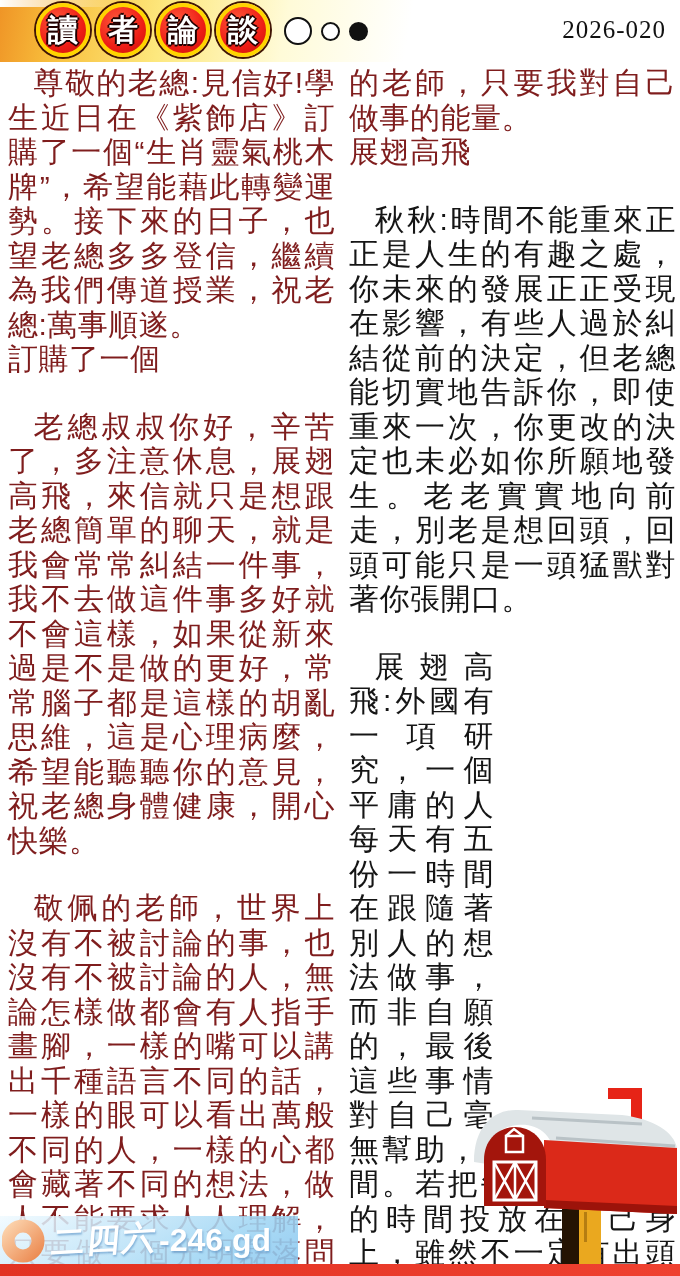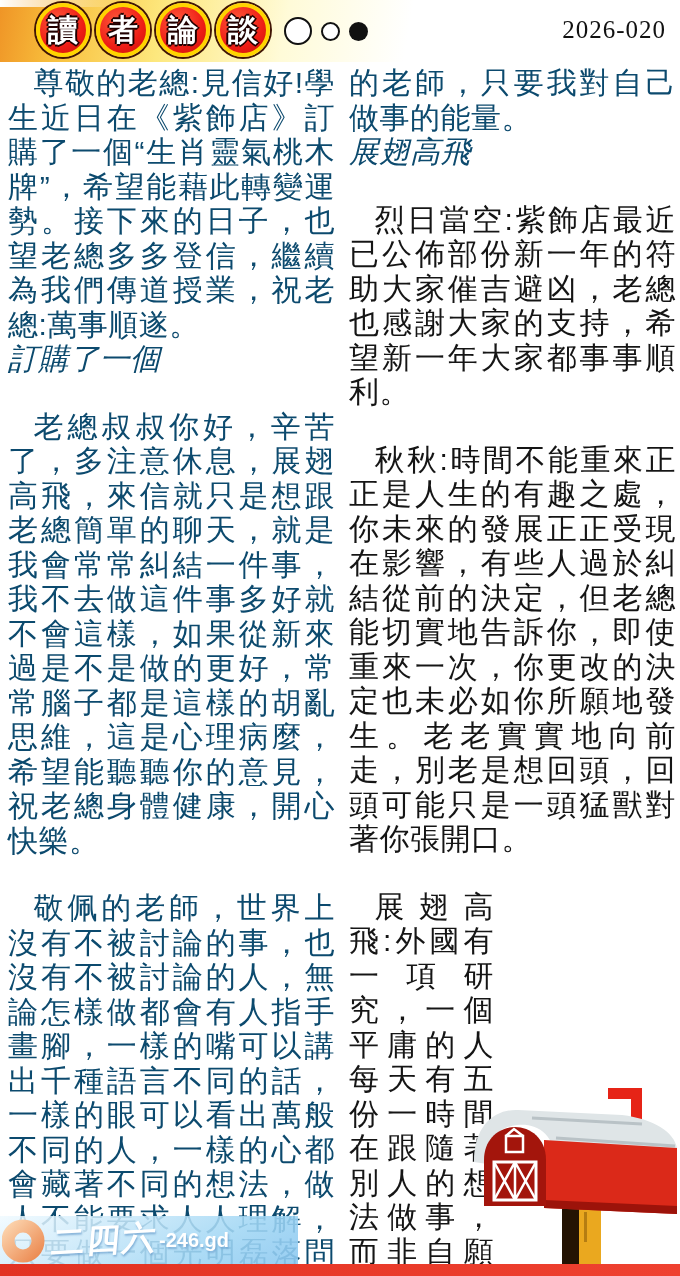--- a/index.html
+++ b/index.html
@@ -25,33 +25,33 @@
     font-size:25px;color:#111;letter-spacing:1px;}
 
   
   .columns{position:absolute;top:62px;left:0;width:680px;height:1214px;
     display:flex;padding:4px 4px 0 8px;box-sizing:border-box;gap:14px;}
   .col{width:327px;}
   .col p{margin:0;font-size:30px;line-height:34.5px;text-align:justify;letter-spacing:.5px;
     word-break:break-all;}
   .col p.indent{text-indent:.85em;}
   .col p.gap{margin-top:33px;}
-  .sig{text-align:center;padding-right:12px;font-style:italic;}
-  .letter{color:#0c4a6e;}
+  .sig{text-align:center;padding-right:12px;}
+  .letter{color:#7f1d1d;}
   .reply{color:#151515;}
   .mb-spacer{float:right;width:176px;height:200px;margin-top:262px;margin-left:6px;}
 
   
   .watermark{position:absolute;left:0;top:1216px;width:298px;height:48px;
     background:linear-gradient(150deg,rgba(240,250,255,.85),rgba(160,214,244,.88) 70%,rgba(140,200,240,.9));
     display:flex;align-items:center;}
   .wm-logo{width:44px;height:48px;flex:0 0 auto;margin-left:2px;}
   .wm-cn{color:#fff;font-size:33px;font-weight:900;transform:skewX(-8deg) rotate(-3deg);
     margin-left:6px;text-shadow:1px 2px 2px rgba(110,160,205,.75);letter-spacing:2px;}
-  .wm-suffix{color:#fff;font-size:20px;font-weight:bold;margin-left:2px;
+  .wm-suffix{color:#fff;font-size:32px;font-weight:bold;margin-left:2px;
     text-shadow:1px 2px 2px rgba(110,160,205,.75);}
 
   
   .bottom-bar{position:absolute;left:0;top:1264px;width:680px;height:12px;
     background:linear-gradient(90deg,#e23222,#ef4130);}
 
   
   .mailbox{position:absolute;right:0;top:1082px;width:208px;height:184px;}
 </style>
 </head>
@@ -87,21 +87,20 @@
     <div class="col">
       <p class="letter indent">尊敬的老總:見信好!學生近日在《紫飾店》訂購了一個“生肖靈氣桃木牌”，希望能藉此轉變運勢。接下來的日子，也望老總多多登信，繼續為我們傳道授業，祝老總:萬事順遂。</p>
       <p class="letter sig">訂購了一個</p>
       <p class="letter indent gap">老總叔叔你好，辛苦了，多注意休息，展翅高飛，來信就只是想跟老總簡單的聊天，就是我會常常糾結一件事，我不去做這件事多好就不會這樣，如果從新來過是不是做的更好，常常腦子都是這樣的胡亂思維，這是心理病麼，希望能聽聽你的意見，祝老總身體健康，開心快樂。</p>
       <p class="letter indent gap">敬佩的老師，世界上沒有不被討論的事，也沒有不被討論的人，無論怎樣做都會有人指手畫腳，一樣的嘴可以講出千種語言不同的話，一樣的眼可以看出萬般不同的人，一樣的心都會藏著不同的想法，做人不能要求人人理解，只要做一個光明磊落問心無話，活在當之無愧</p>
     </div>
 
     <div class="col">
       <p class="letter">的老師，只要我對自己做事的能量。</p>
       <p class="letter sig">展翅高飛</p>
-      <p class="reply indent gap">烈日當空:紫飾店最近已公佈部份新一年的符助大家催吉避凶，老總也感謝大家的支持，希望新一年大家都事事順利。</p>
       <p class="reply indent gap">秋秋:時間不能重來正正是人生的有趣之處，你未來的發展正正受現在影響，有些人過於糾結從前的決定，但老總能切實地告訴你，即使重來一次，你更改的決定也未必如你所願地發生。老老實實地向前走，別老是想回頭，回頭可能只是一頭猛獸對著你張開口。</p>
       <p class="reply indent gap"><span class="mb-spacer"></span><span>展翅高飛:外國有一項研究，一個平庸的人每天有五份一時間在跟隨著別人的想法做事，而非自願的，最後這些事情對自己毫無幫助，並白白浪費時間。若把每天這五份一的時間投放在自己身上，雖然不一定有出頭天，但老總認為這會為自己增添快樂。</span></p>
     </div>
   </div>
 
   <svg class="mailbox" viewBox="0 0 208 184" xmlns="http://www.w3.org/2000/svg">
 
     <rect x="90" y="84" width="17" height="100" fill="#241303"></rect>
     <rect x="107" y="84" width="22" height="100" fill="#eaa81f"></rect>
     <rect x="107" y="84" width="22" height="14" fill="#3a2406"></rect>

